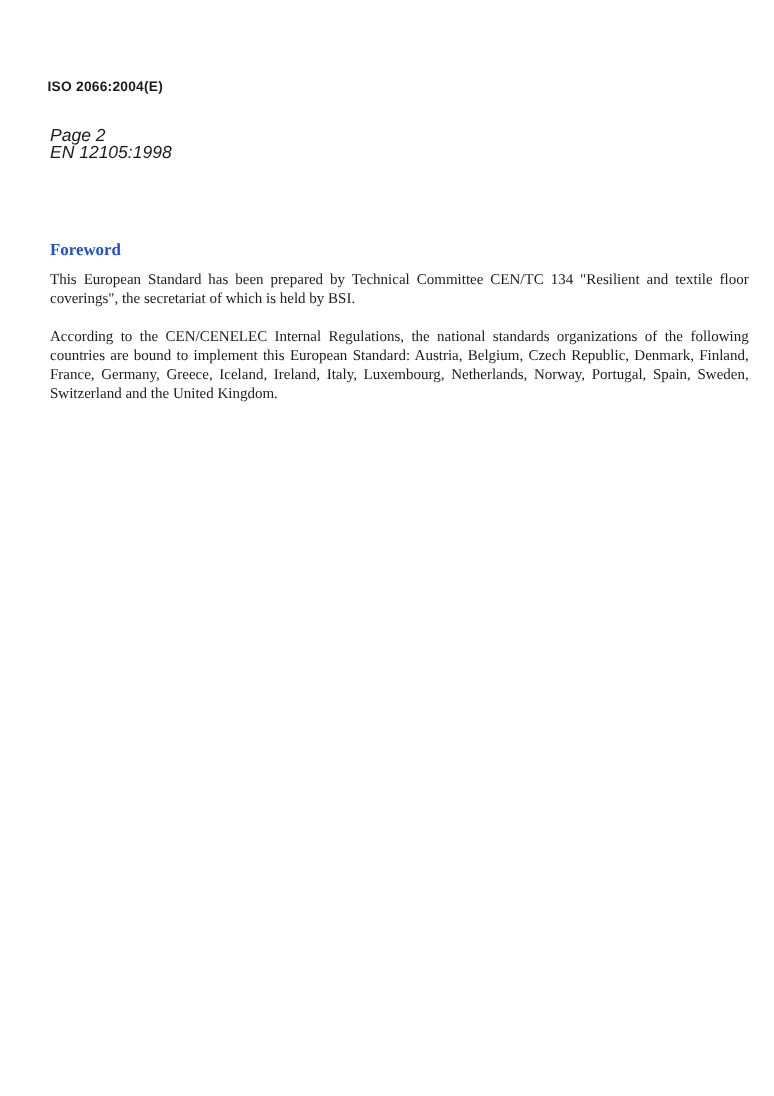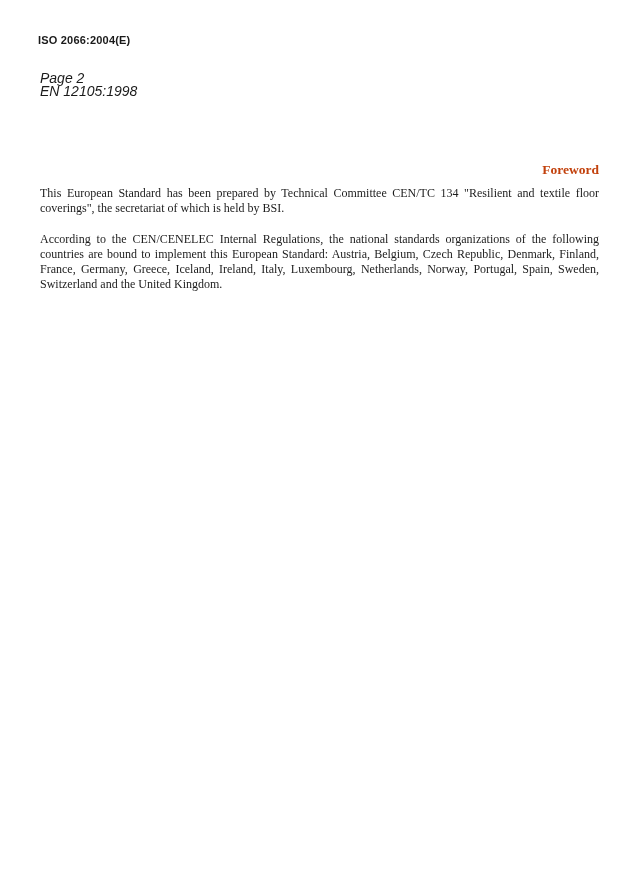--- a/index.html
+++ b/index.html
@@ -4,20 +4,21 @@
 <style>
   * { margin: 0; padding: 0; box-sizing: border-box; }
   html, body { background: #ffffff; }
   .page {
     position: relative;
     width: 619px;
     height: 669px;
     background: #ffffff;
     overflow: hidden;
     color: #1c1c1c;
+    margin-top: 30px;
   }
   .doc-header {
     position: absolute;
     left: 38px;
     top: 34px;
     font-family: "Liberation Sans", sans-serif;
     font-weight: bold;
     font-size: 11px;
     letter-spacing: 0.2px;
     color: #1a1a1a;
@@ -42,22 +43,22 @@
     line-height: 15px;
     color: #1c1c1c;
     text-align: justify;
   }
   .foreword-title {
     font-family: "Liberation Serif", serif;
     font-weight: bold;
     font-size: 13.5px;
     line-height: 17px;
     margin: 0 0 8px 0;
-    text-align: right;
-    color: #c2410c;
+    text-align: left;
+    color: #1d4ed8;
   }
   .content p {
     margin: 0 0 16px 0;
   }
   .doc-footer-left {
     position: absolute;
     left: 38px;
     top: 838px;
     font-family: "Liberation Sans", sans-serif;
     font-size: 8.5px;

